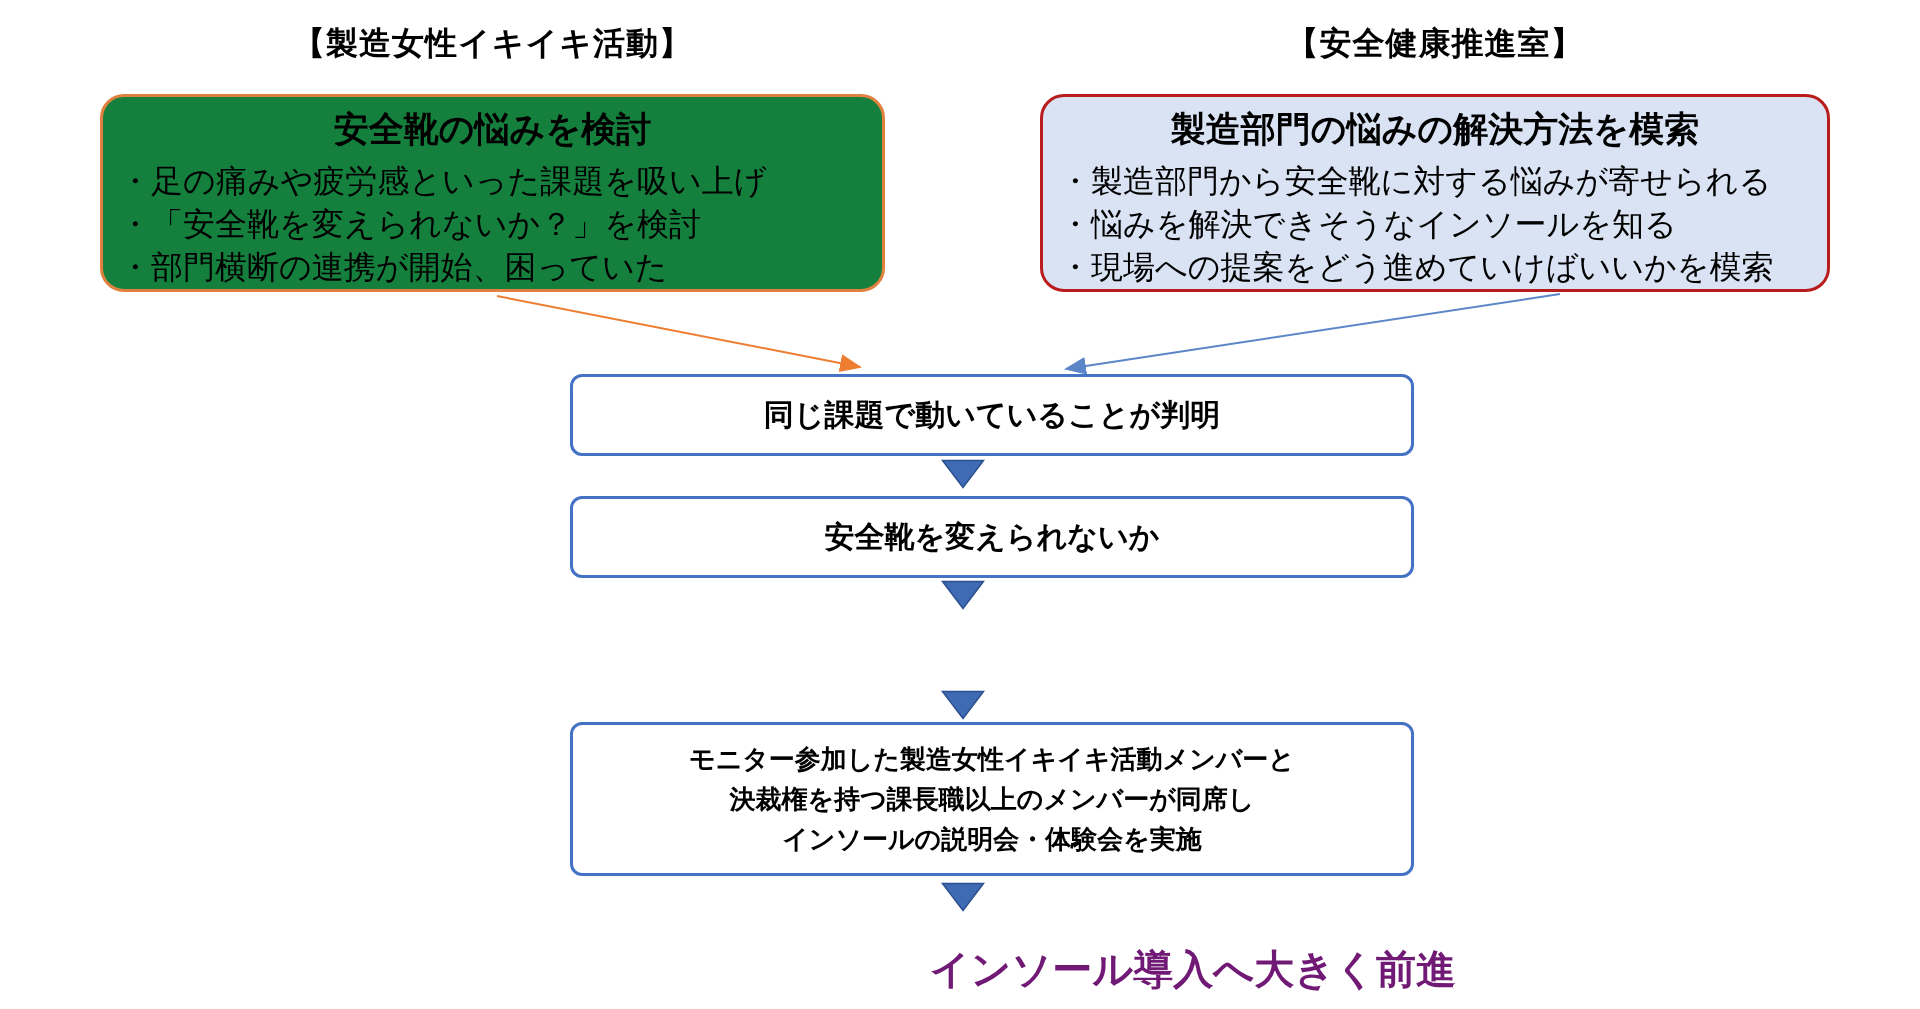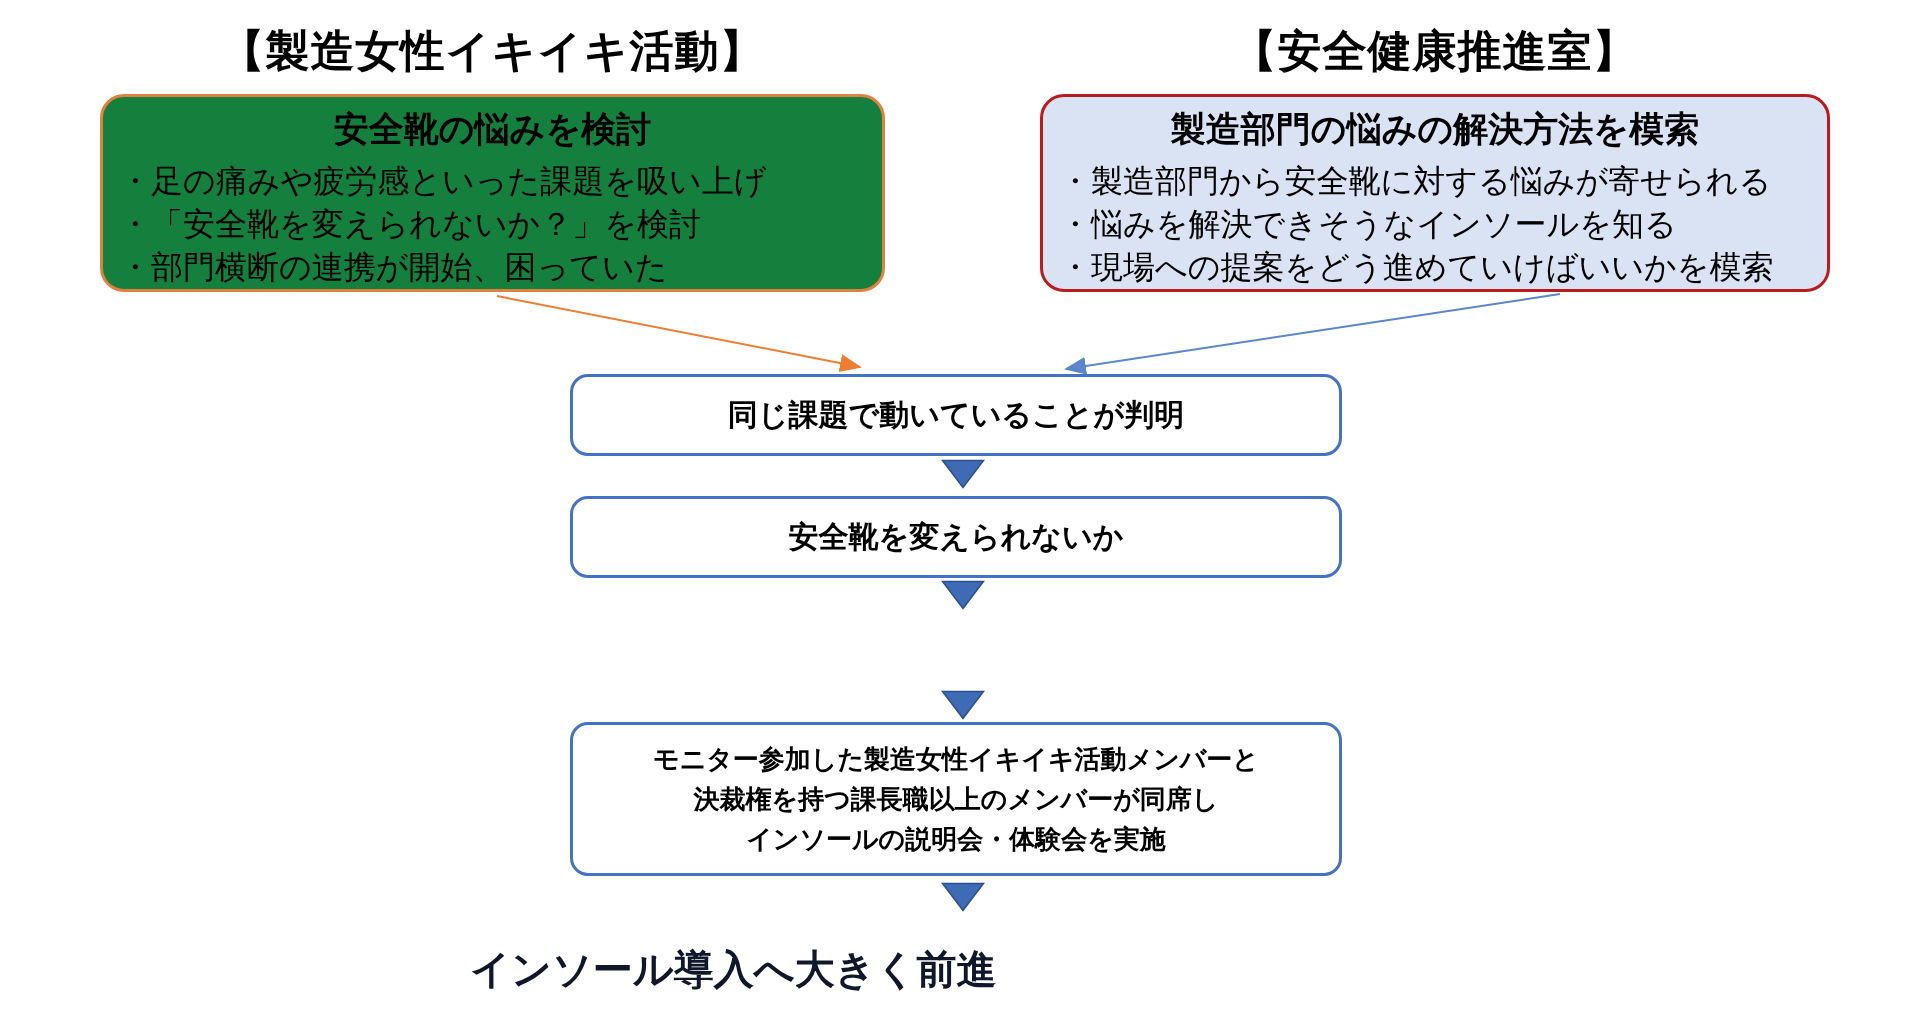--- a/index.html
+++ b/index.html
@@ -1,54 +1,54 @@
 <!DOCTYPE html>
 <html><head>
 <meta charset="utf-8">
 <style>
   html,body { margin:0; padding:0; background:#ffffff; }
   .canvas {
     position:relative; width:1920px; height:1009px; background:#ffffff;
     font-family:"Liberation Sans","DejaVu Sans",sans-serif; overflow:hidden; color:#000;
   }
   .track-heading {
-    position:absolute; top:22px; font-size:44px; font-weight:bold;
+    position:absolute; top:22px; font-size:32px; font-weight:bold;
     text-align:center; letter-spacing:1px; white-space:nowrap;
   }
   .track-heading.left  { left:100px; width:785px; }
   .track-heading.right { left:1040px; width:790px; }
 
   .topbox {
     position:absolute; top:94px; height:198px; border-radius:24px;
     box-sizing:border-box;
   }
   .topbox.orange { left:100px;  width:785px; background:#15803d; border:3px solid #E0813F; }
   .topbox.blue   { left:1040px; width:790px; background:#DAE3F3; border:3px solid #b91c1c; }
   .topbox-title  { font-size:35px; font-weight:bold; text-align:center; margin-top:9px; }
   .topbox-bullets{ margin:7px 0 0 16px; font-size:32px; line-height:1.34; white-space:nowrap; }
 
   .connectors { position:absolute; left:0; top:0; pointer-events:none; }
 
   .flowbox {
-    position:absolute; left:570px; width:772px; background:#ffffff;
-    border:3px solid #4472C4; border-radius:18px; box-sizing:border-box;
+    position:absolute; left:570px; width:844px; background:#ffffff;
+    border:3px solid #4472C4; border-radius:12px; box-sizing:border-box;
     display:flex; flex-direction:column; justify-content:center;
     text-align:center; font-weight:bold; white-space:nowrap;
   }
   .fb1 { top:374px; height:82px;  font-size:30px; }
   .fb2 { top:496px; height:82px;  font-size:30px; }
   .fb3 { top:606px; height:82px;  font-size:25px; line-height:1.45; }
   .fb4 { top:722px; height:154px; font-size:26px; line-height:1.55; }
 
   .tri { position:absolute; left:941px; width:44px; height:30px; }
   .t1 { top:459px; } .t2 { top:580px; } .t3 { top:690px; } .t4 { top:882px; }
 
   .result {
-    position:absolute; top:942px; left:470px; width:986px; text-align:left;
-    font-size:40px; font-weight:bold; color:#0f172a; white-space:nowrap;
+    position:absolute; top:942px; left:470px; width:986px; text-align:right;
+    font-size:40px; font-weight:bold; color:#701a75; white-space:nowrap;
   }
 </style>
 </head>
 <body>
 
 <div class="canvas">
 
   <div class="track-heading left">【製造女性イキイキ活動】</div>
   <div class="track-heading right">【安全健康推進室】</div>
 

